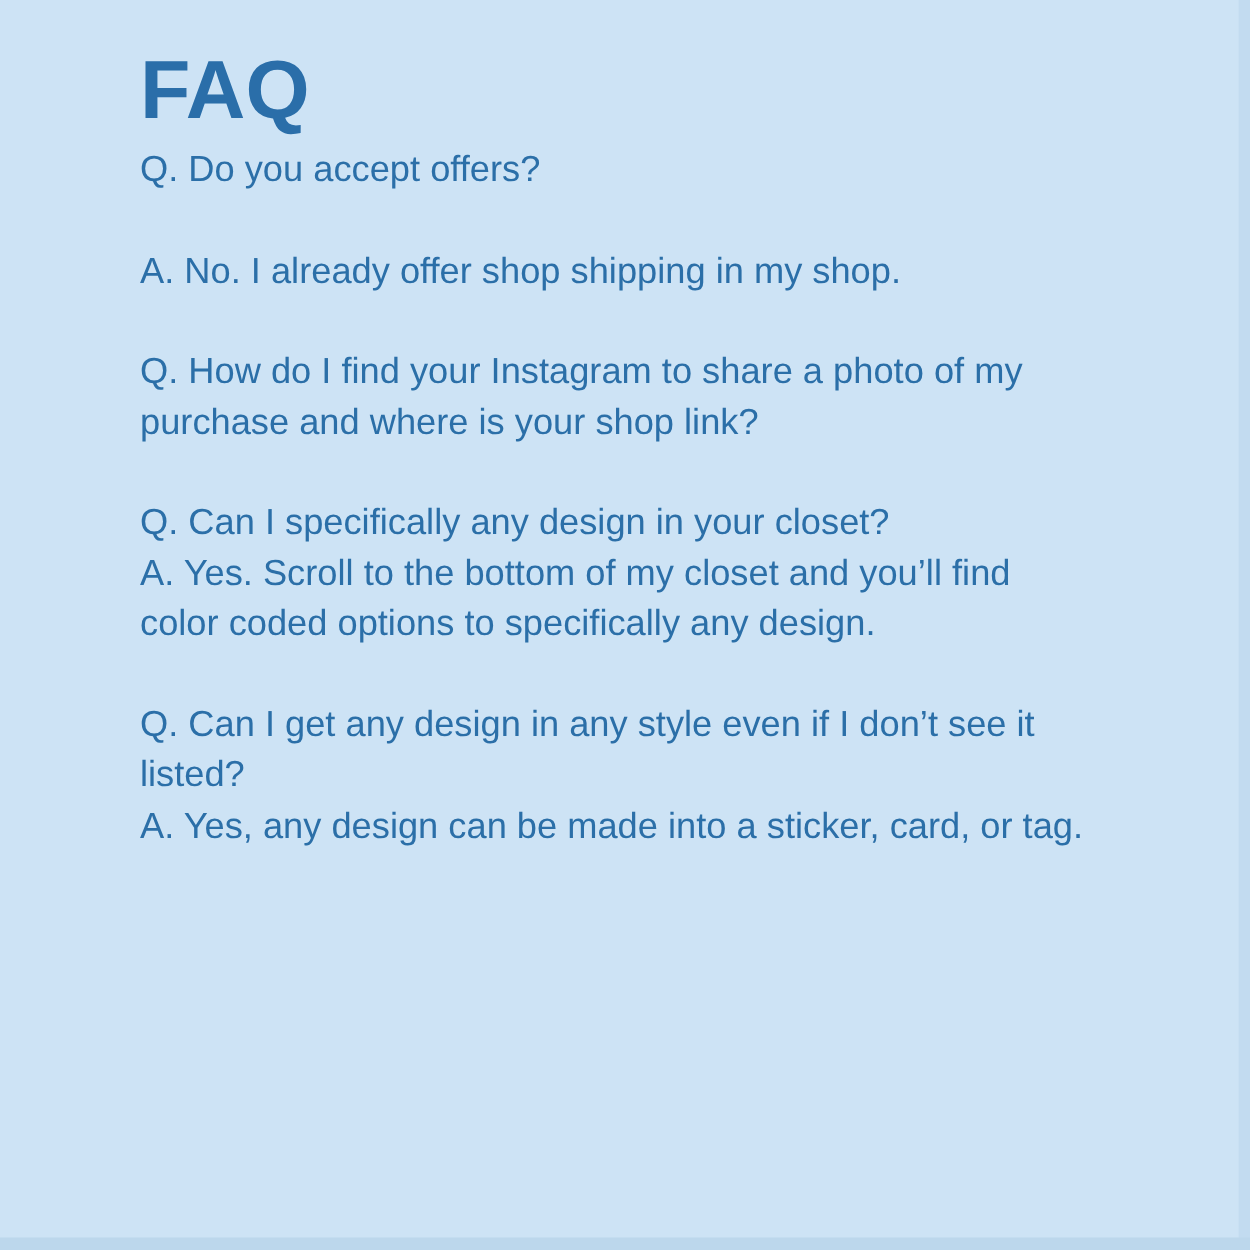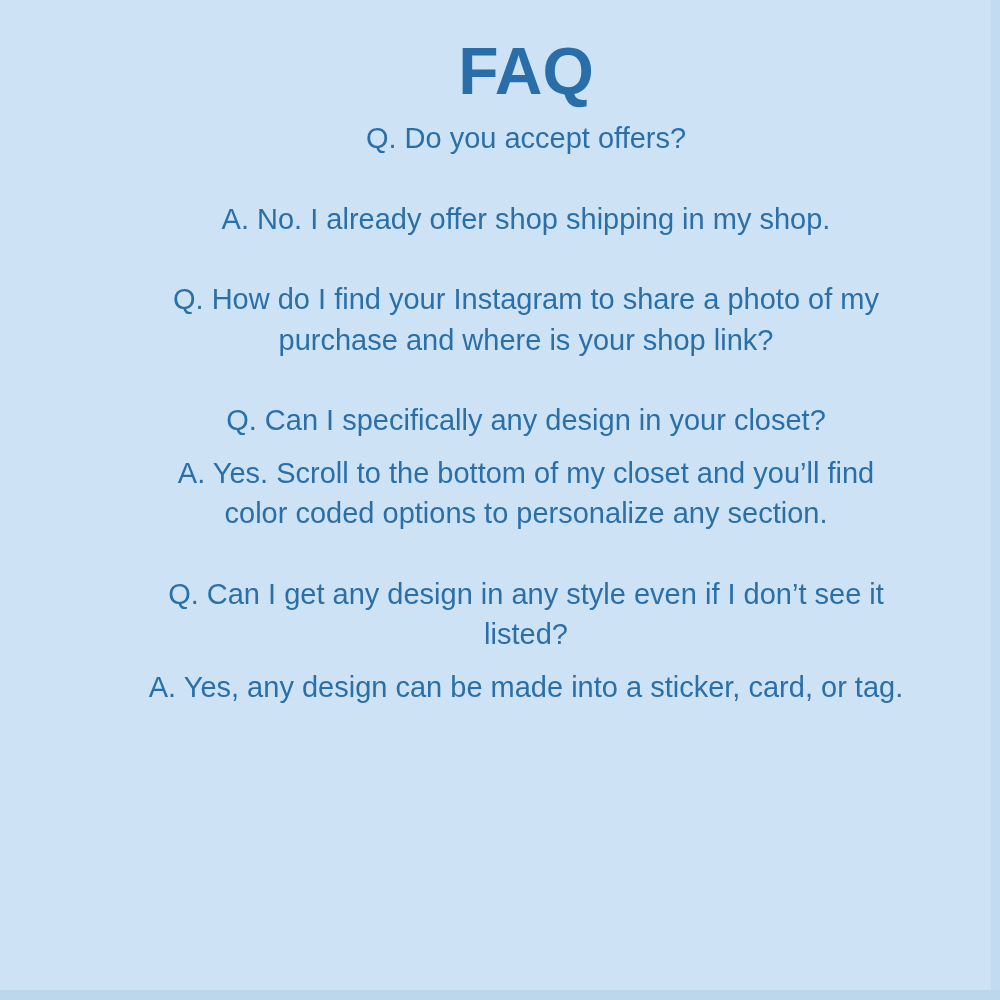--- a/index.html
+++ b/index.html
@@ -14,21 +14,20 @@
     font-family: "Liberation Sans", sans-serif;
   }
   .page {
     position: relative;
     width: 1000px;
     height: 1000px;
     box-sizing: border-box;
     padding: 36px 60px 0 112px;
     background: var(--bg-color, #cde3f5);
     color: var(--text-color, #2b6fa8);
-    text-align: center;
   }
   
   .edge-bottom {
     position: absolute;
     left: 0; right: 0; bottom: 0;
     height: 10px;
     background: var(--edge-color, #bcd7ec);
   }
   .edge-right {
     position: absolute;
@@ -42,21 +41,21 @@
     font-size: 66px;
     line-height: 70px;
     font-weight: 600;
     letter-spacing: 0px;
     color: var(--title-color, #2a6ea9);
   }
   .faq-item {
     margin: 0 0 40px 0;
   }
   .faq-item p {
-    margin: 12px;
+    margin: 0;
     font-size: 29px;
     line-height: 40.5px;
     font-weight: 500;
     white-space: pre-line; 
   }
 </style>
 </head>
 <body>
 
 <div class="page">
@@ -74,21 +73,21 @@
     </section>
 
     <section class="faq-item">
       <p>Q. How do I find your Instagram to share a photo of my
 purchase and where is your shop link?</p>
     </section>
 
     <section class="faq-item">
       <p>Q. Can I specifically any design in your closet?</p>
       <p>A. Yes. Scroll to the bottom of my closet and you’ll find
-color coded options to personalize any section.</p>
+color coded options to specifically any design.</p>
     </section>
 
     <section class="faq-item">
       <p>Q. Can I get any design in any style even if I don’t see it
 listed?</p>
       <p>A. Yes, any design can be made into a sticker, card, or tag.</p>
     </section>
 
   </div>
 

